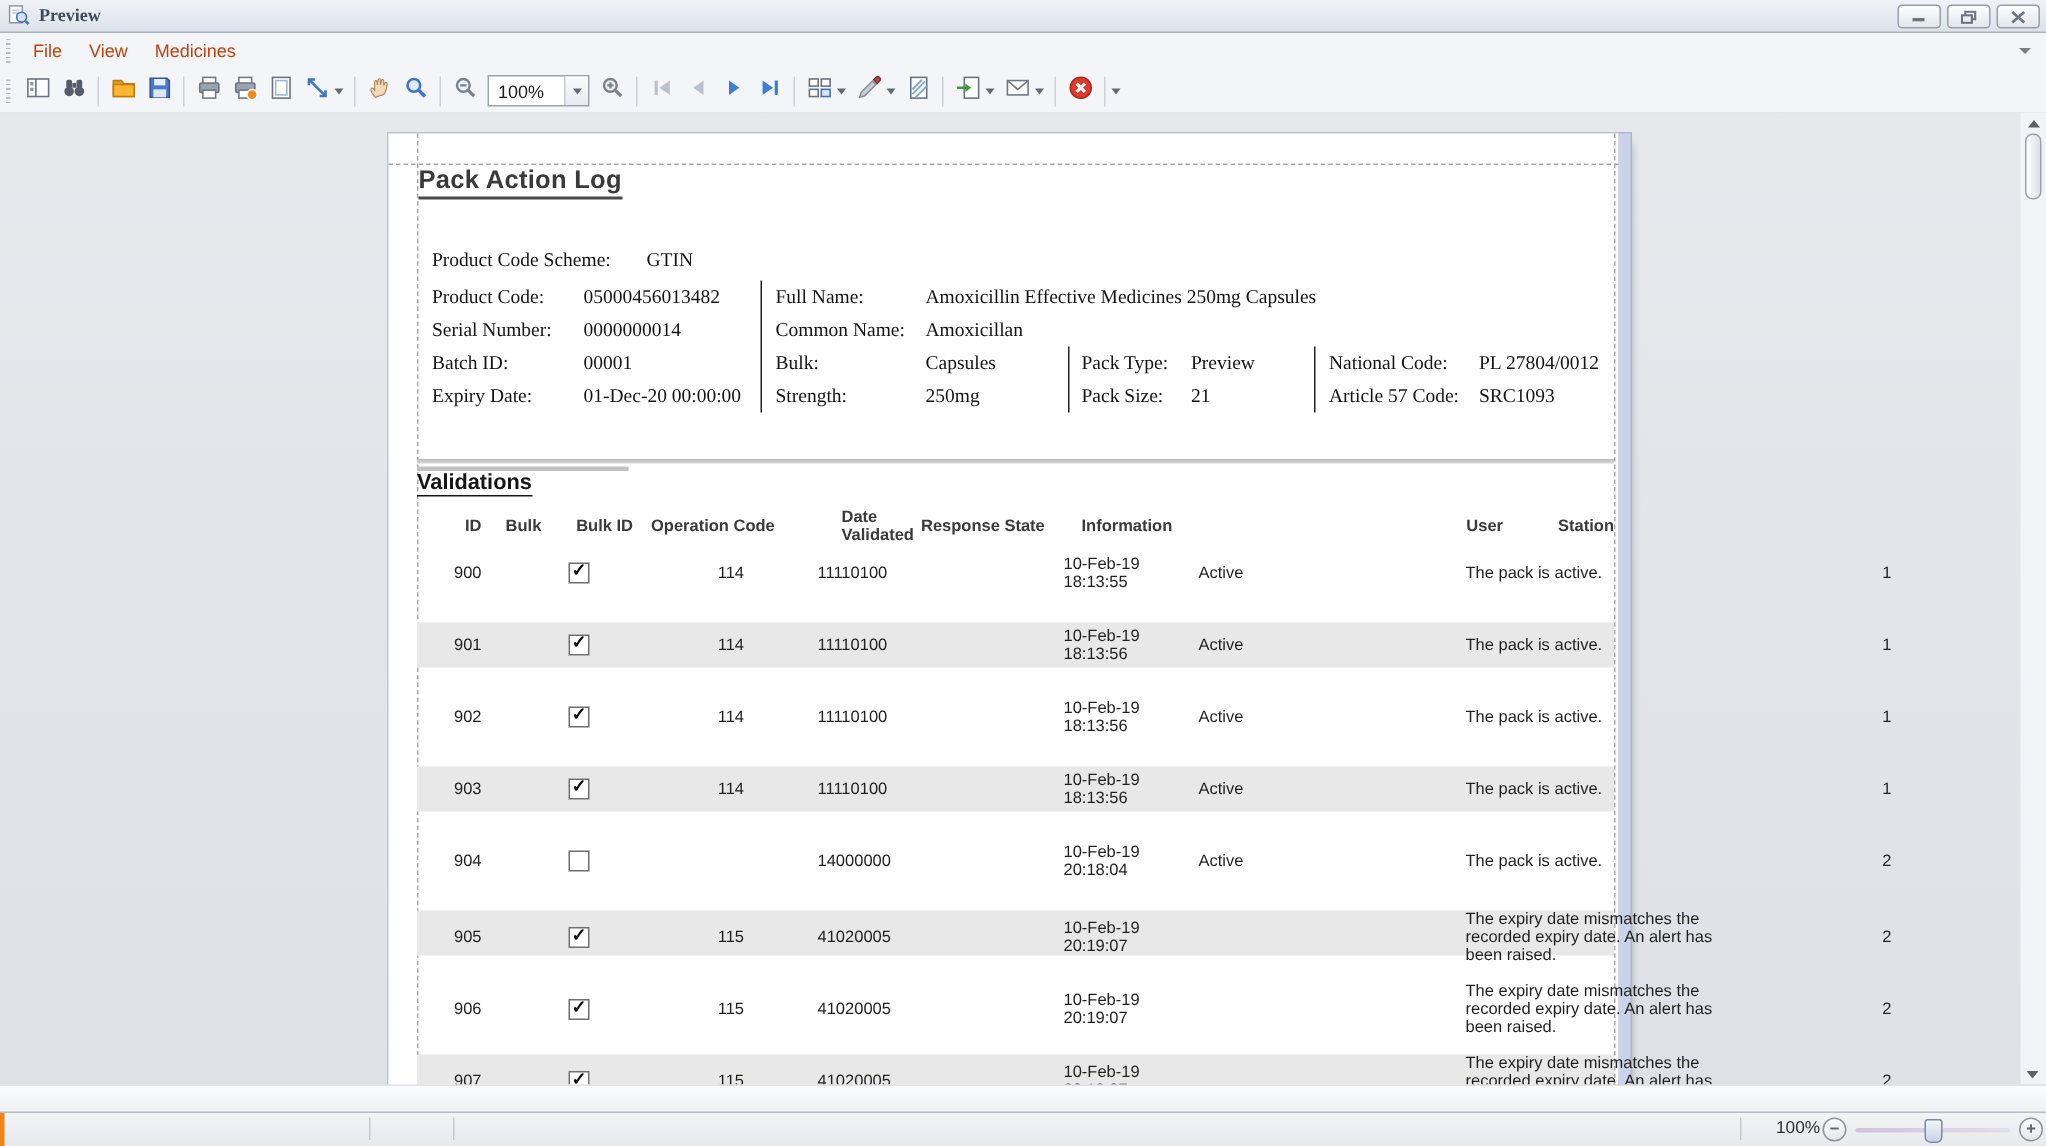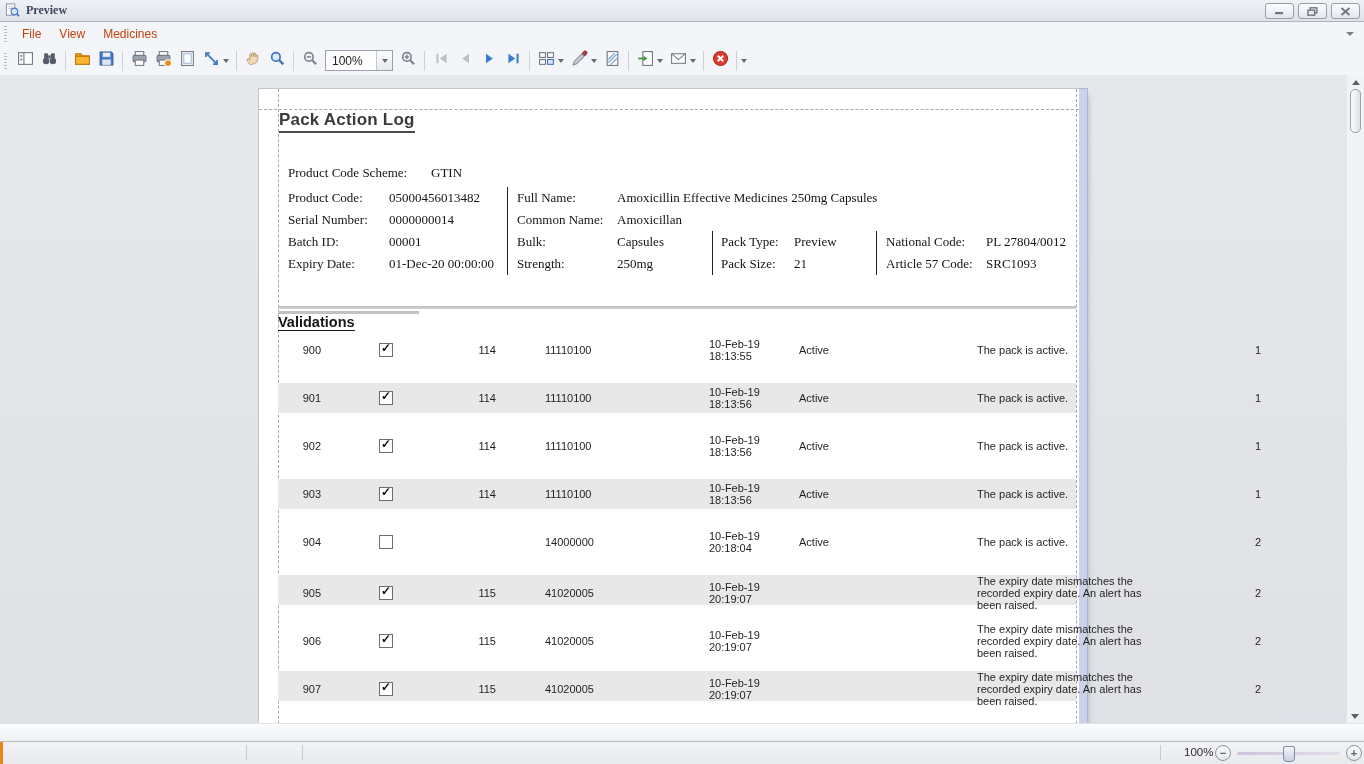--- a/index.html
+++ b/index.html
@@ -347,20 +347,32 @@
       <span class="fvalue" style="left:727px;top:145px">PL 27804/0012</span>
       <span class="flabel" style="left:627px;top:167px">Article 57 Code:</span>
       <span class="fvalue" style="left:727px;top:167px">SRC1093</span>
 
       <div class="hbar" style="left:19px;top:217px;width:798px"></div>
       <div class="hbar" style="left:19px;top:222px;width:141px;background:#c2c2c2"></div>
 
       <div class="stitle">Validations</div>
 
       <div class="vtable">
+        <div class="vheader vgrid">
+          <span class="cell r">ID</span>
+          <span class="cell c">Bulk</span>
+          <span class="cell r">Bulk ID</span>
+          <span class="cell l pad">Operation Code</span>
+          <span class="cell l pre">Date
+Validated</span>
+          <span class="cell l">Response State</span>
+          <span class="cell l">Information</span>
+          <span class="cell r">User</span>
+          <span class="cell r">Station</span>
+        </div>
         <div class="vbody">
             <div class="vrow">
     <div class="band vgrid">
       <span class="cell r">900</span>
       <span class="cell c">
                   <span class="cb checked"></span>
                 </span>
       <span class="cell r">114</span>
       <span class="cell l pad">11110100</span>
       <span class="cell l pre">10-Feb-19

